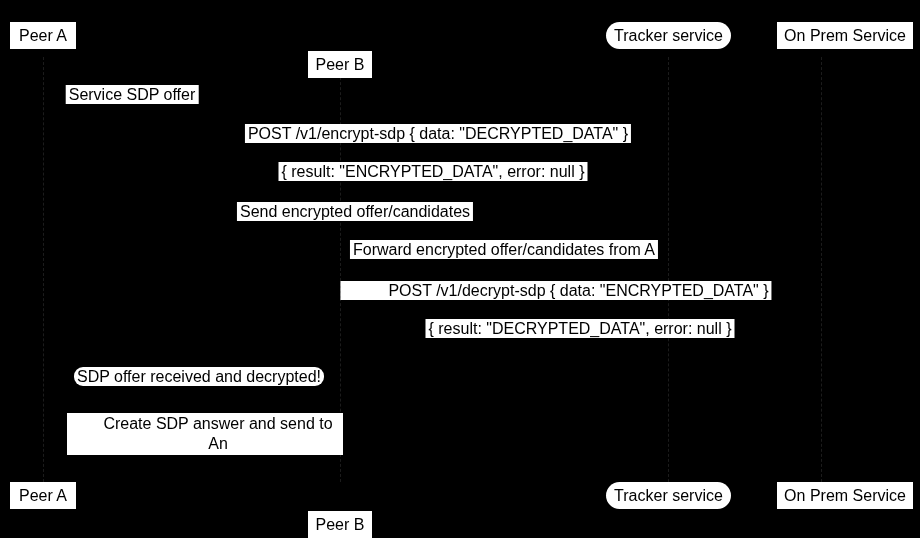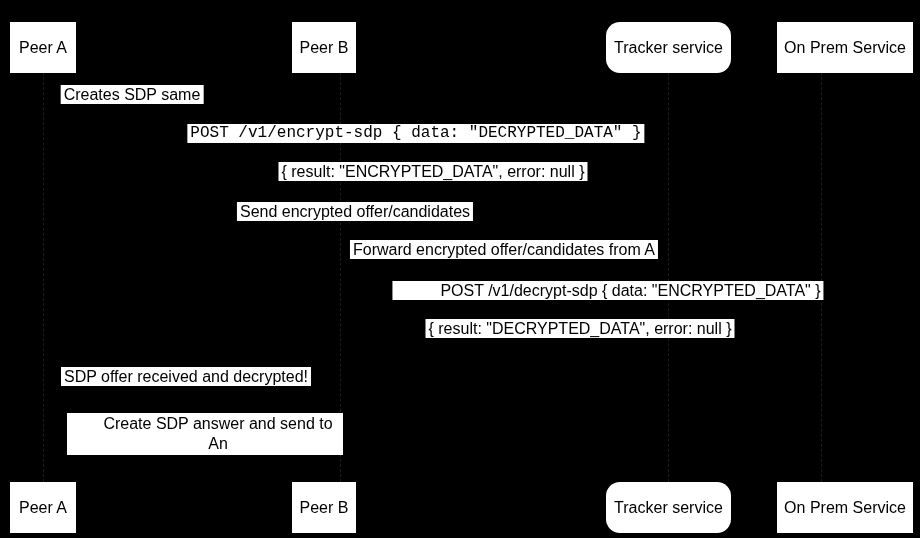--- a/index.html
+++ b/index.html
@@ -13,21 +13,21 @@
   }
   .lifeline {
     position: absolute;
     top: 57px;
     height: 425px;
     width: 0;
     border-left: 1px dashed #1c1c1c; 
   }
   .actor {
     position: absolute;
-    height: 51px;
+    height: 27px;
     background: #ffffff;
     color: #000000;
     font-size: 16px;
     display: flex;
     align-items: center;
     justify-content: center;
     white-space: nowrap;
   }
   .msg {
     position: absolute;
@@ -43,57 +43,57 @@
     position: absolute;
     background: #ffffff;
     color: #000000;
     font-size: 16px;
     line-height: 20px;
     text-align: center;
     padding-left: 26px;
   }
   
   .a-peer-a   { left: 10px;  width: 66px; }
-  .a-peer-b   { left: 292px; width: 64px; }
+  .a-peer-b   { left: 308px; width: 64px; margin-top: 29px; }
   .a-tracker  { left: 606px; width: 125px; border-radius: 14px; }
   .a-onprem   { left: 777px; width: 136px; }
   .row-top    { top: 22px; }
   .row-bottom { top: 482px; }
   
   .l-peer-a  { left: 43px; }
   .l-peer-b  { left: 340px; }
   .l-tracker { left: 668px; }
   .l-onprem  { left: 821px; }
   
   .m1 { left: 132px; top: 85px; }
-  .m2 { left: 416px; top: 124px; font-family: Liberation Mono, monospace; }
+  .m2 { left: 438px; top: 124px; }
   .m3 { left: 433px; top: 162px; }
   .m4 { left: 355px; top: 202px; }
   .m5 { left: 504px; top: 240px; }
-  .m6 { left: 608px; top: 281px; padding-left: 48px; }
+  .m6 { left: 556px; top: 281px; padding-left: 48px; }
   .m7 { left: 580px; top: 319px; }
-  .m8 { left: 186px; top: 367px; }
+  .m8 { left: 199px; top: 367px; border-radius: 9px; }
   .n1 { left: 67px; top: 413px; width: 250px; height: 41px; padding-top: 1px; }
 </style>
 </head>
 <body>
 
 <div class="stage">
 
   <div class="lifeline l-peer-a"></div>
   <div class="lifeline l-peer-b"></div>
   <div class="lifeline l-tracker"></div>
   <div class="lifeline l-onprem"></div>
 
   <div class="actor row-top a-peer-a">Peer A</div>
   <div class="actor row-top a-peer-b">Peer B</div>
   <div class="actor row-top a-tracker">Tracker service</div>
   <div class="actor row-top a-onprem">On Prem Service</div>
 
-  <div class="msg m1">Creates SDP same</div>
+  <div class="msg m1">Service SDP offer</div>
   <div class="msg m2">POST /v1/encrypt-sdp { data: "DECRYPTED_DATA" }</div>
   <div class="msg m3">{ result: "ENCRYPTED_DATA", error: null }</div>
   <div class="msg m4">Send encrypted offer/candidates</div>
   <div class="msg m5">Forward encrypted offer/candidates from A</div>
   <div class="msg m6">POST /v1/decrypt-sdp { data: "ENCRYPTED_DATA" }</div>
   <div class="msg m7">{ result: "DECRYPTED_DATA", error: null }</div>
   <div class="msg m8">SDP offer received and decrypted!</div>
 
   <div class="note n1">
     <div>Create SDP answer and send to An</div>

